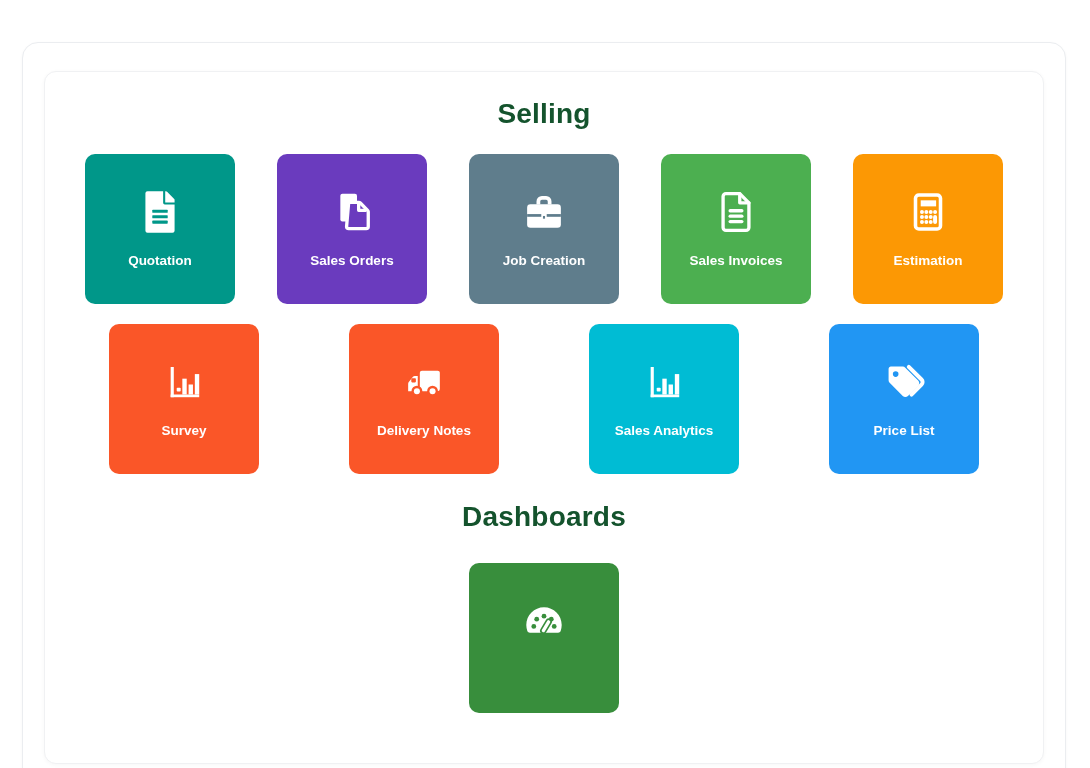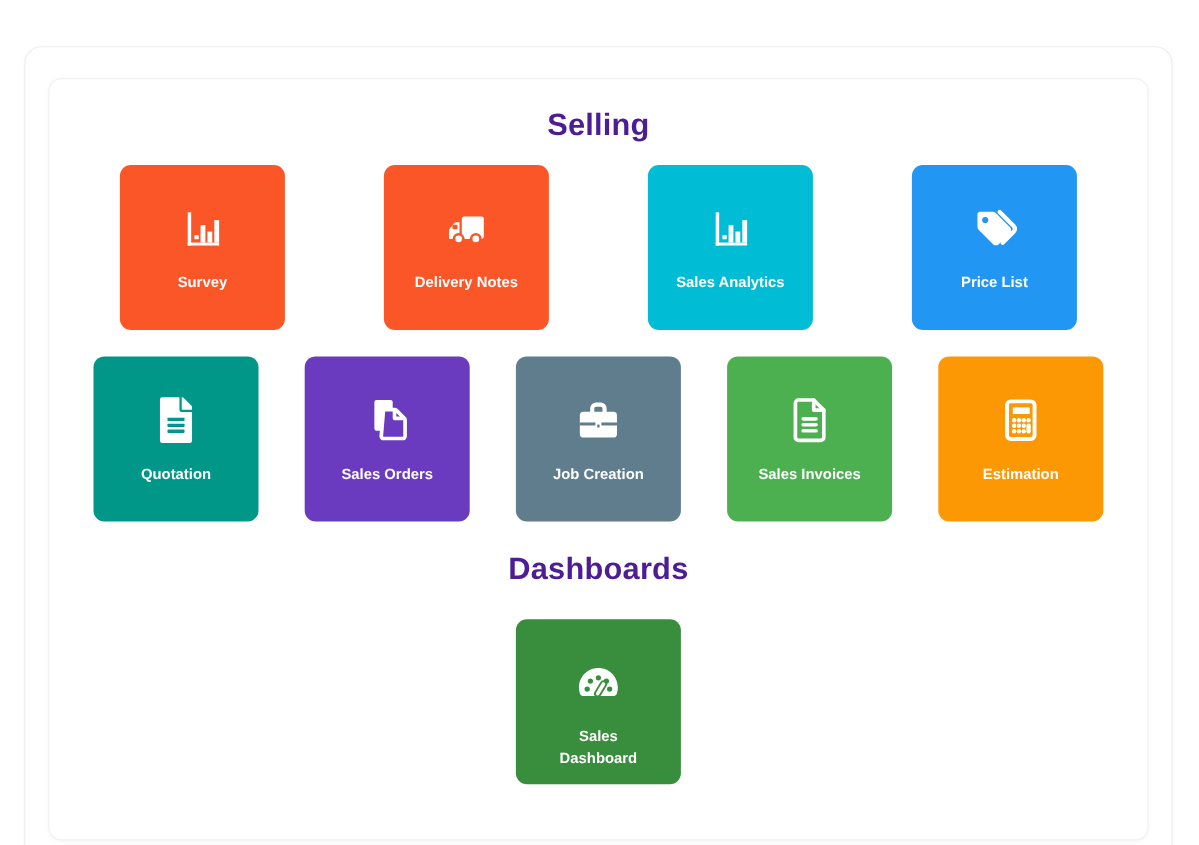--- a/index.html
+++ b/index.html
@@ -25,21 +25,21 @@
     border: 1px solid #f0f1f3;
     border-radius: 12px;
     box-shadow: 0 1px 4px rgba(0,0,0,0.035);
   }
   .section-title {
     margin-top: 25px;
     text-align: center;
     font-size: 28px;
     font-weight: 700;
     line-height: 33px;
-    color: #4c1d95;
+    color: #14532d;
     letter-spacing: 0.2px;
   }
   .section-title.dashboards { margin-top: 26px; }
   .tile-row {
     display: flex;
     justify-content: center;
   }
   .tile-row.row-1 { margin-top: 24px; gap: 42px; }
   .tile-row.row-2 { margin-top: 20px; gap: 90px; }
   .tile-row.row-dash { margin-top: 30px; }
@@ -69,78 +69,20 @@
   }
   .tile-label.narrow { padding: 0 28px; }
 </style>
 </head>
 <body>
 
 <div class="outer-card">
   <div class="inner-card">
 
     <h1 class="section-title">Selling</h1>
-
-    <div class="tile-row row-2">
-
-      <div class="tile" style="background: rgb(250, 86, 40); --tile: #FA5628;">
-        <span class="tile-icon">
-          <svg width="50" height="50" viewBox="0 0 24 24" fill="#fff">
-            <rect x="5.6" y="4.8" width="1.5" height="14.5"></rect>
-            <rect x="5.6" y="18" width="13.7" height="1.3"></rect>
-            <rect x="8.5" y="14.7" width="1.9" height="1.9" rx="0.4"></rect>
-            <rect x="11.2" y="10.4" width="2.1" height="7.6"></rect>
-            <rect x="14.2" y="13.2" width="2.1" height="4.8"></rect>
-            <rect x="17.2" y="8.2" width="2.1" height="9.8"></rect>
-          </svg>
-        </span>
-        <span class="tile-label">Survey</span>
-      </div>
-
-      <div class="tile" style="background: rgb(250, 86, 40); --tile: #FA5628;">
-        <span class="tile-icon">
-          <svg width="50" height="50" viewBox="0 0 24 24">
-            <rect x="10" y="6.6" width="9.6" height="9.8" rx="1" fill="#fff"></rect>
-            <path d="M9 9.1v7.3H4.4v-3.6c0-.3.1-.6.3-.8l2-2.5c.2-.3.6-.4.9-.4z" fill="#fff"></path>
-            <rect x="5.9" y="10.2" width="2.2" height="2" rx="0.4" style="fill:var(--tile)"></rect>
-            <circle cx="8.6" cy="16.4" r="2.6" style="fill:var(--tile)"></circle>
-            <circle cx="8.6" cy="16.4" r="1.45" fill="#fff"></circle>
-            <circle cx="16.1" cy="16.4" r="2.6" style="fill:var(--tile)"></circle>
-            <circle cx="16.1" cy="16.4" r="1.45" fill="#fff"></circle>
-          </svg>
-        </span>
-        <span class="tile-label">Delivery Notes</span>
-      </div>
-
-      <div class="tile" style="background: rgb(0, 188, 212); --tile: #00BCD4;">
-        <span class="tile-icon">
-          <svg width="50" height="50" viewBox="0 0 24 24" fill="#fff">
-            <rect x="5.6" y="4.8" width="1.5" height="14.5"></rect>
-            <rect x="5.6" y="18" width="13.7" height="1.3"></rect>
-            <rect x="8.5" y="14.7" width="1.9" height="1.9" rx="0.4"></rect>
-            <rect x="11.2" y="10.4" width="2.1" height="7.6"></rect>
-            <rect x="14.2" y="13.2" width="2.1" height="4.8"></rect>
-            <rect x="17.2" y="8.2" width="2.1" height="9.8"></rect>
-          </svg>
-        </span>
-        <span class="tile-label">Sales Analytics</span>
-      </div>
-
-      <div class="tile" style="background: rgb(33, 150, 243); --tile: #2196F3;">
-        <span class="tile-icon">
-          <svg width="50" height="50" viewBox="0 0 24 24">
-            <path fill="#fff" d="M4.6 5.7c0-.6.5-1.1 1.1-1.1h5.7c.5 0 .9.2 1.2.5l6.2 6.2c.7.7.7 1.8 0 2.5l-4.9 4.9c-.7.7-1.8.7-2.5 0l-6.3-6.3c-.3-.3-.5-.7-.5-1.2z"></path>
-            <circle cx="8" cy="8.2" r="1.35" style="fill:var(--tile)"></circle>
-            <path d="M14.3 4.7l6.1 6.1c.7.7.7 1.8 0 2.5l-4.8 4.8" fill="none" stroke="#fff" stroke-width="1.9" stroke-linecap="round" stroke-linejoin="round"></path>
-          </svg>
-        </span>
-        <span class="tile-label">Price List</span>
-      </div>
-
-    </div>
 
     <div class="tile-row row-1">
 
       <div class="tile" style="background: rgb(0, 151, 137); --tile: #009789;">
         <span class="tile-icon">
           <svg width="50" height="50" viewBox="0 0 24 24">
             <path fill="#fff" d="M13.5 2H6a1 1 0 0 0-1 1v18a1 1 0 0 0 1 1h12a1 1 0 0 0 1-1V8.4h-4.7a.8.8 0 0 1-.8-.8z"></path>
             <path fill="#fff" d="M19 7.1v.3h-4.5V2h.3c.2 0 .5.1.6.3l3.3 3.3c.2.2.3.4.3.5z"></path>
             <rect x="8.3" y="10.9" width="7.4" height="1.5" rx="0.3" style="fill:var(--tile)"></rect>
             <rect x="8.3" y="13.5" width="7.4" height="1.5" rx="0.3" style="fill:var(--tile)"></rect>
@@ -203,36 +145,93 @@
               <circle cx="11.2" cy="16.8" r="0.95" fill="#fff"></circle>
               <circle cx="13.3" cy="16.8" r="0.95" fill="#fff"></circle>
             <rect x="14.45" y="13.45" width="1.9" height="4.3" rx="0.95" fill="#fff"></rect>
           </svg>
         </span>
         <span class="tile-label">Estimation</span>
       </div>
 
     </div>
 
+    <div class="tile-row row-2">
+
+      <div class="tile" style="background: rgb(250, 86, 40); --tile: #FA5628;">
+        <span class="tile-icon">
+          <svg width="50" height="50" viewBox="0 0 24 24" fill="#fff">
+            <rect x="5.6" y="4.8" width="1.5" height="14.5"></rect>
+            <rect x="5.6" y="18" width="13.7" height="1.3"></rect>
+            <rect x="8.5" y="14.7" width="1.9" height="1.9" rx="0.4"></rect>
+            <rect x="11.2" y="10.4" width="2.1" height="7.6"></rect>
+            <rect x="14.2" y="13.2" width="2.1" height="4.8"></rect>
+            <rect x="17.2" y="8.2" width="2.1" height="9.8"></rect>
+          </svg>
+        </span>
+        <span class="tile-label">Survey</span>
+      </div>
+
+      <div class="tile" style="background: rgb(250, 86, 40); --tile: #FA5628;">
+        <span class="tile-icon">
+          <svg width="50" height="50" viewBox="0 0 24 24">
+            <rect x="10" y="6.6" width="9.6" height="9.8" rx="1" fill="#fff"></rect>
+            <path d="M9 9.1v7.3H4.4v-3.6c0-.3.1-.6.3-.8l2-2.5c.2-.3.6-.4.9-.4z" fill="#fff"></path>
+            <rect x="5.9" y="10.2" width="2.2" height="2" rx="0.4" style="fill:var(--tile)"></rect>
+            <circle cx="8.6" cy="16.4" r="2.6" style="fill:var(--tile)"></circle>
+            <circle cx="8.6" cy="16.4" r="1.45" fill="#fff"></circle>
+            <circle cx="16.1" cy="16.4" r="2.6" style="fill:var(--tile)"></circle>
+            <circle cx="16.1" cy="16.4" r="1.45" fill="#fff"></circle>
+          </svg>
+        </span>
+        <span class="tile-label">Delivery Notes</span>
+      </div>
+
+      <div class="tile" style="background: rgb(0, 188, 212); --tile: #00BCD4;">
+        <span class="tile-icon">
+          <svg width="50" height="50" viewBox="0 0 24 24" fill="#fff">
+            <rect x="5.6" y="4.8" width="1.5" height="14.5"></rect>
+            <rect x="5.6" y="18" width="13.7" height="1.3"></rect>
+            <rect x="8.5" y="14.7" width="1.9" height="1.9" rx="0.4"></rect>
+            <rect x="11.2" y="10.4" width="2.1" height="7.6"></rect>
+            <rect x="14.2" y="13.2" width="2.1" height="4.8"></rect>
+            <rect x="17.2" y="8.2" width="2.1" height="9.8"></rect>
+          </svg>
+        </span>
+        <span class="tile-label">Sales Analytics</span>
+      </div>
+
+      <div class="tile" style="background: rgb(33, 150, 243); --tile: #2196F3;">
+        <span class="tile-icon">
+          <svg width="50" height="50" viewBox="0 0 24 24">
+            <path fill="#fff" d="M4.6 5.7c0-.6.5-1.1 1.1-1.1h5.7c.5 0 .9.2 1.2.5l6.2 6.2c.7.7.7 1.8 0 2.5l-4.9 4.9c-.7.7-1.8.7-2.5 0l-6.3-6.3c-.3-.3-.5-.7-.5-1.2z"></path>
+            <circle cx="8" cy="8.2" r="1.35" style="fill:var(--tile)"></circle>
+            <path d="M14.3 4.7l6.1 6.1c.7.7.7 1.8 0 2.5l-4.8 4.8" fill="none" stroke="#fff" stroke-width="1.9" stroke-linecap="round" stroke-linejoin="round"></path>
+          </svg>
+        </span>
+        <span class="tile-label">Price List</span>
+      </div>
+
+    </div>
+
     <h1 class="section-title dashboards">Dashboards</h1>
 
     <div class="tile-row row-dash">
 
       <div class="tile" style="background: rgb(56, 142, 60); --tile: #388E3C;">
         <span class="tile-icon">
           <svg width="50" height="50" viewBox="0 0 24 24">
             <path fill="#fff" d="M12 5.4c-4.7 0-8.5 3.8-8.5 8.5 0 1 .2 2 .5 2.9.2.5.7.8 1.2.8h13.6c.5 0 1-.3 1.2-.8.3-.9.5-1.9.5-2.9 0-4.7-3.8-8.5-8.5-8.5z"></path>
             <circle cx="7.1" cy="14.6" r="1.15" style="fill:var(--tile)"></circle>
             <circle cx="8.5" cy="11.1" r="1.15" style="fill:var(--tile)"></circle>
             <circle cx="12" cy="9.7" r="1.15" style="fill:var(--tile)"></circle>
             <circle cx="15.5" cy="11.1" r="1.15" style="fill:var(--tile)"></circle>
             <circle cx="16.9" cy="14.6" r="1.15" style="fill:var(--tile)"></circle>
             <path d="M11.7 16.6 L14.2 12.4" fill="none" style="stroke:var(--tile)" stroke-width="3.2" stroke-linecap="round"></path>
             <path d="M11.7 16.6 L14.2 12.4" fill="none" stroke="#fff" stroke-width="1.6" stroke-linecap="round"></path>
           </svg>
         </span>
-        <span class="tile-label narrow">Sales Dashboard</span>
       </div>
 
     </div>
 
   </div>
 </div>
 
 </body></html>

